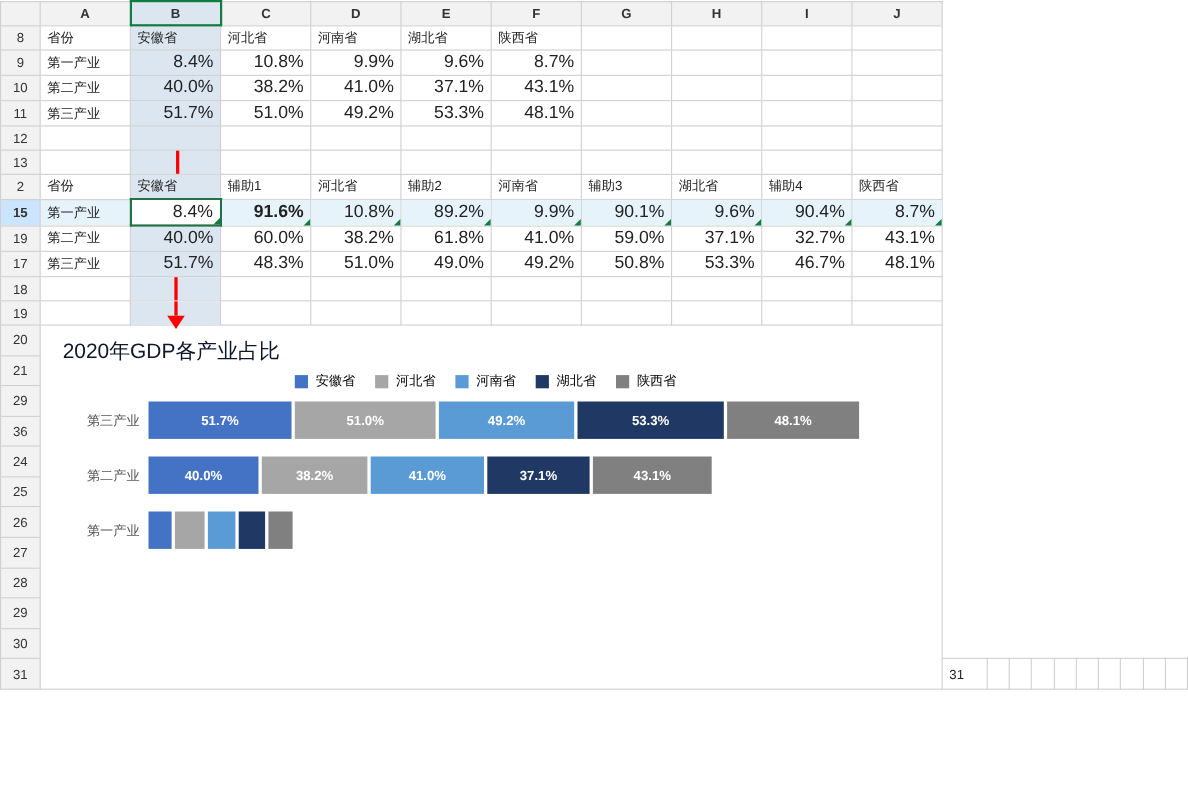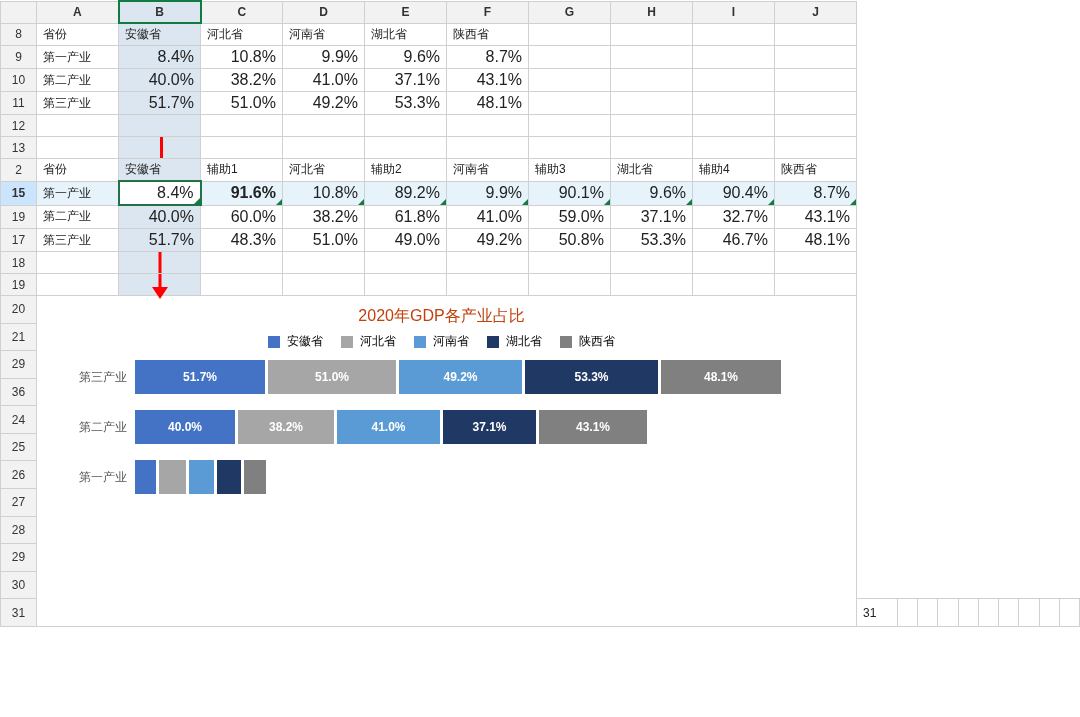--- a/index.html
+++ b/index.html
@@ -301,21 +301,21 @@
           <td class="cell"></td>
           <td class="cell"></td>
           <td class="cell"></td>
         </tr>
 
         <tr>
           <td class="row-header">20</td>
           <td colspan="10" rowspan="12" style="border:1px solid #d0d0d0; padding:0; vertical-align:top; background:#fff;">
 
             <div style="background:#fff; padding:10px 30px 10px 20px; height:330px;">
-              <div style="text-align:center; font-size:16px; color:#c2410c; margin-bottom:6px;">2020年GDP各产业占比</div>
+              <div style="text-align:left; font-size:19px; color:#0f172a; margin-bottom:6px;">2020年GDP各产业占比</div>
 
               <div style="display:flex; justify-content:center; gap:18px; margin-bottom:10px; font-size:12px;">
                 <div class="legend-item">
                   <span style="display:inline-block; width:12px; height:12px; background:#4472c4; margin-right:3px;"></span>
                   <span>安徽省</span>
                 </div>
                 <div class="legend-item">
                   <span style="display:inline-block; width:12px; height:12px; background:#a6a6a6; margin-right:3px;"></span>
                   <span>河北省</span>
                 </div>

